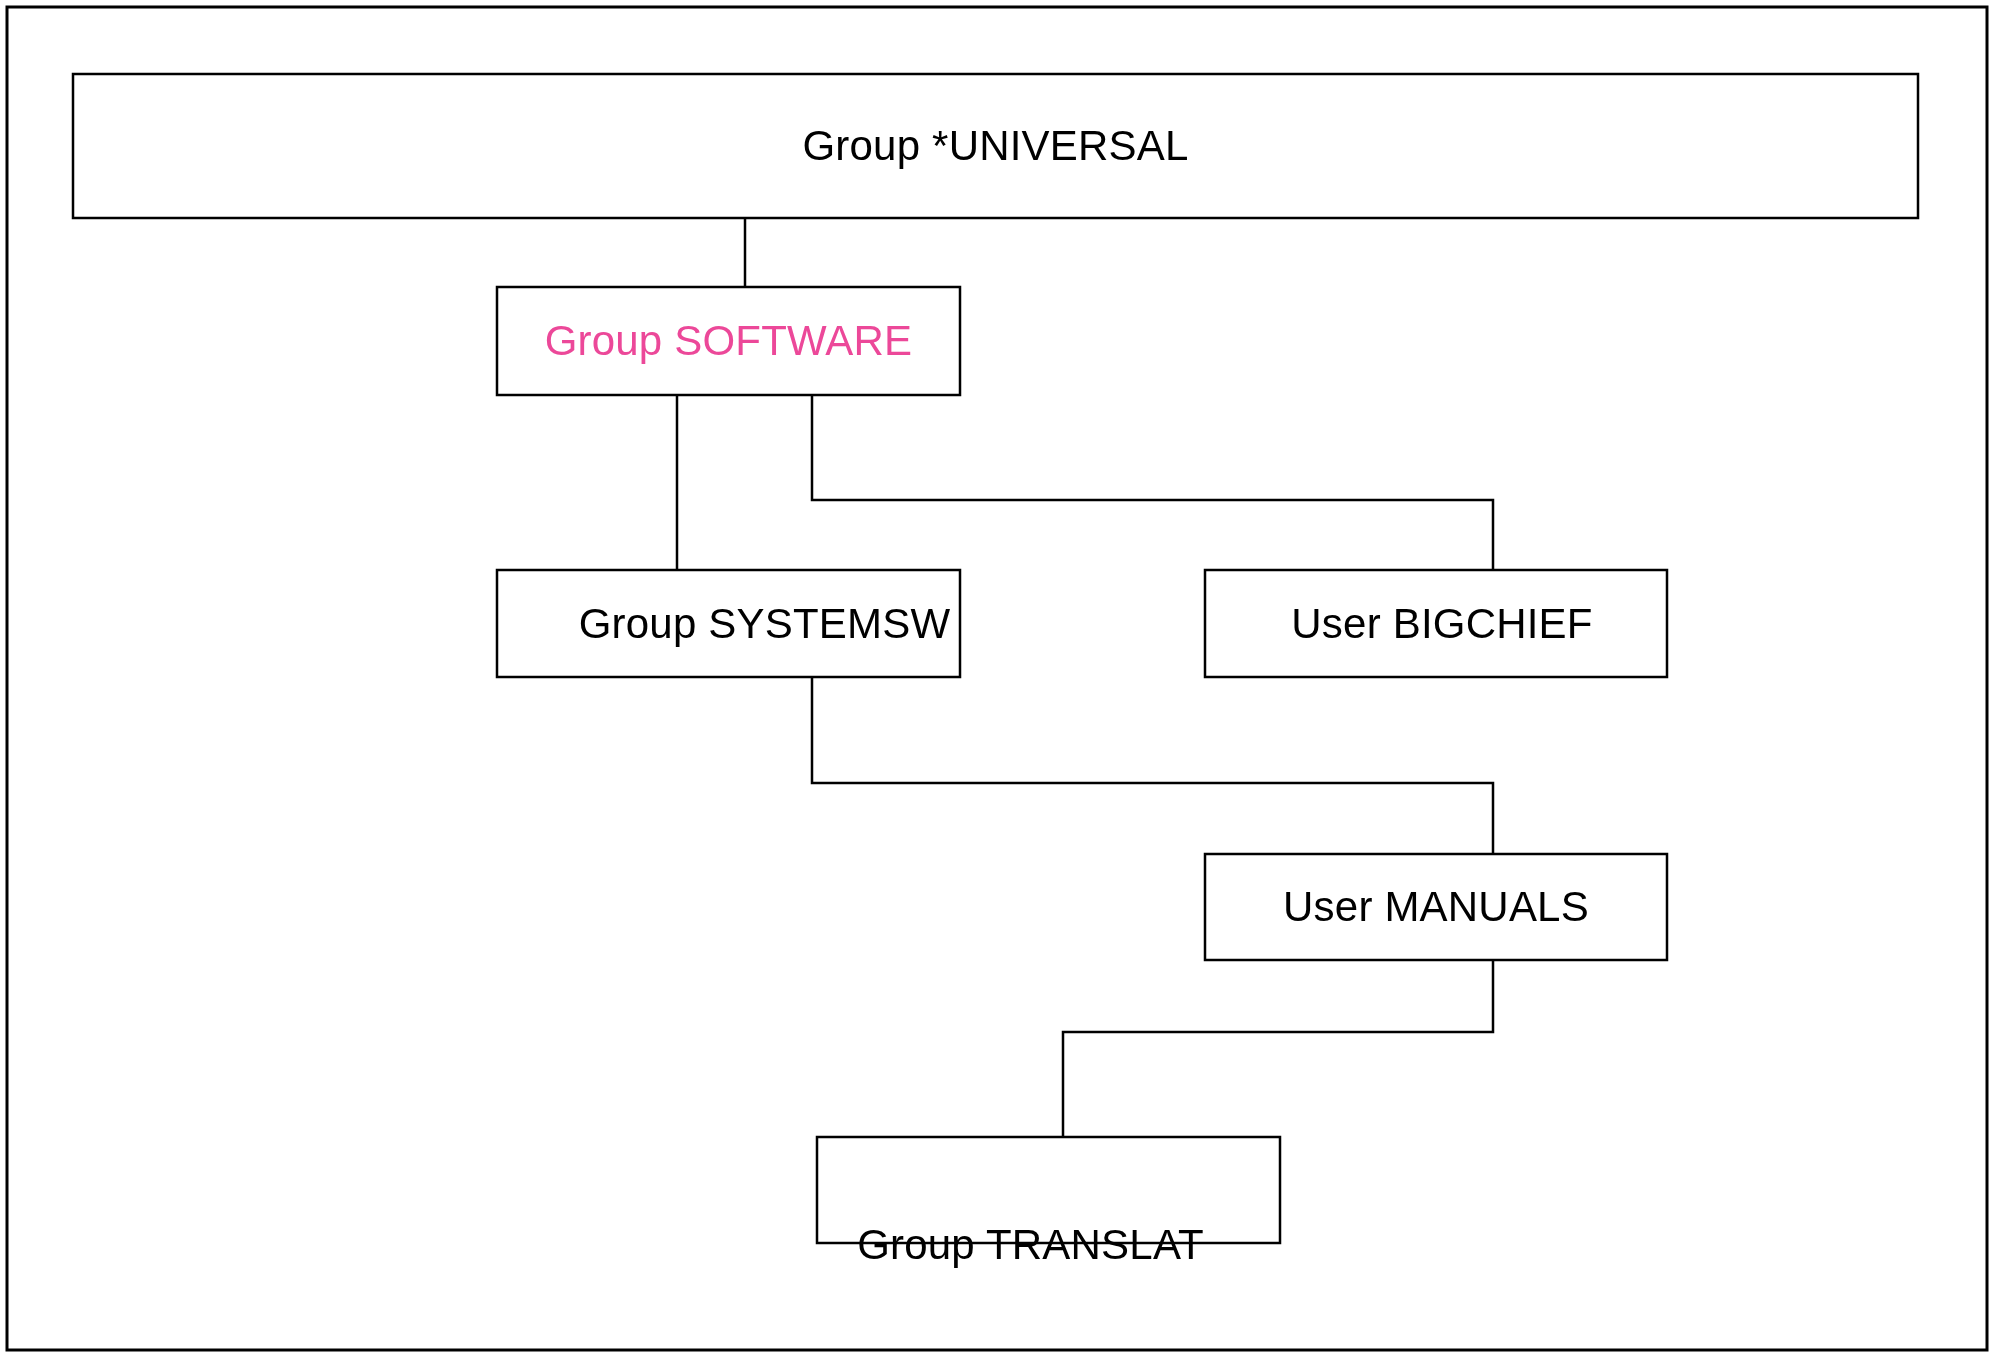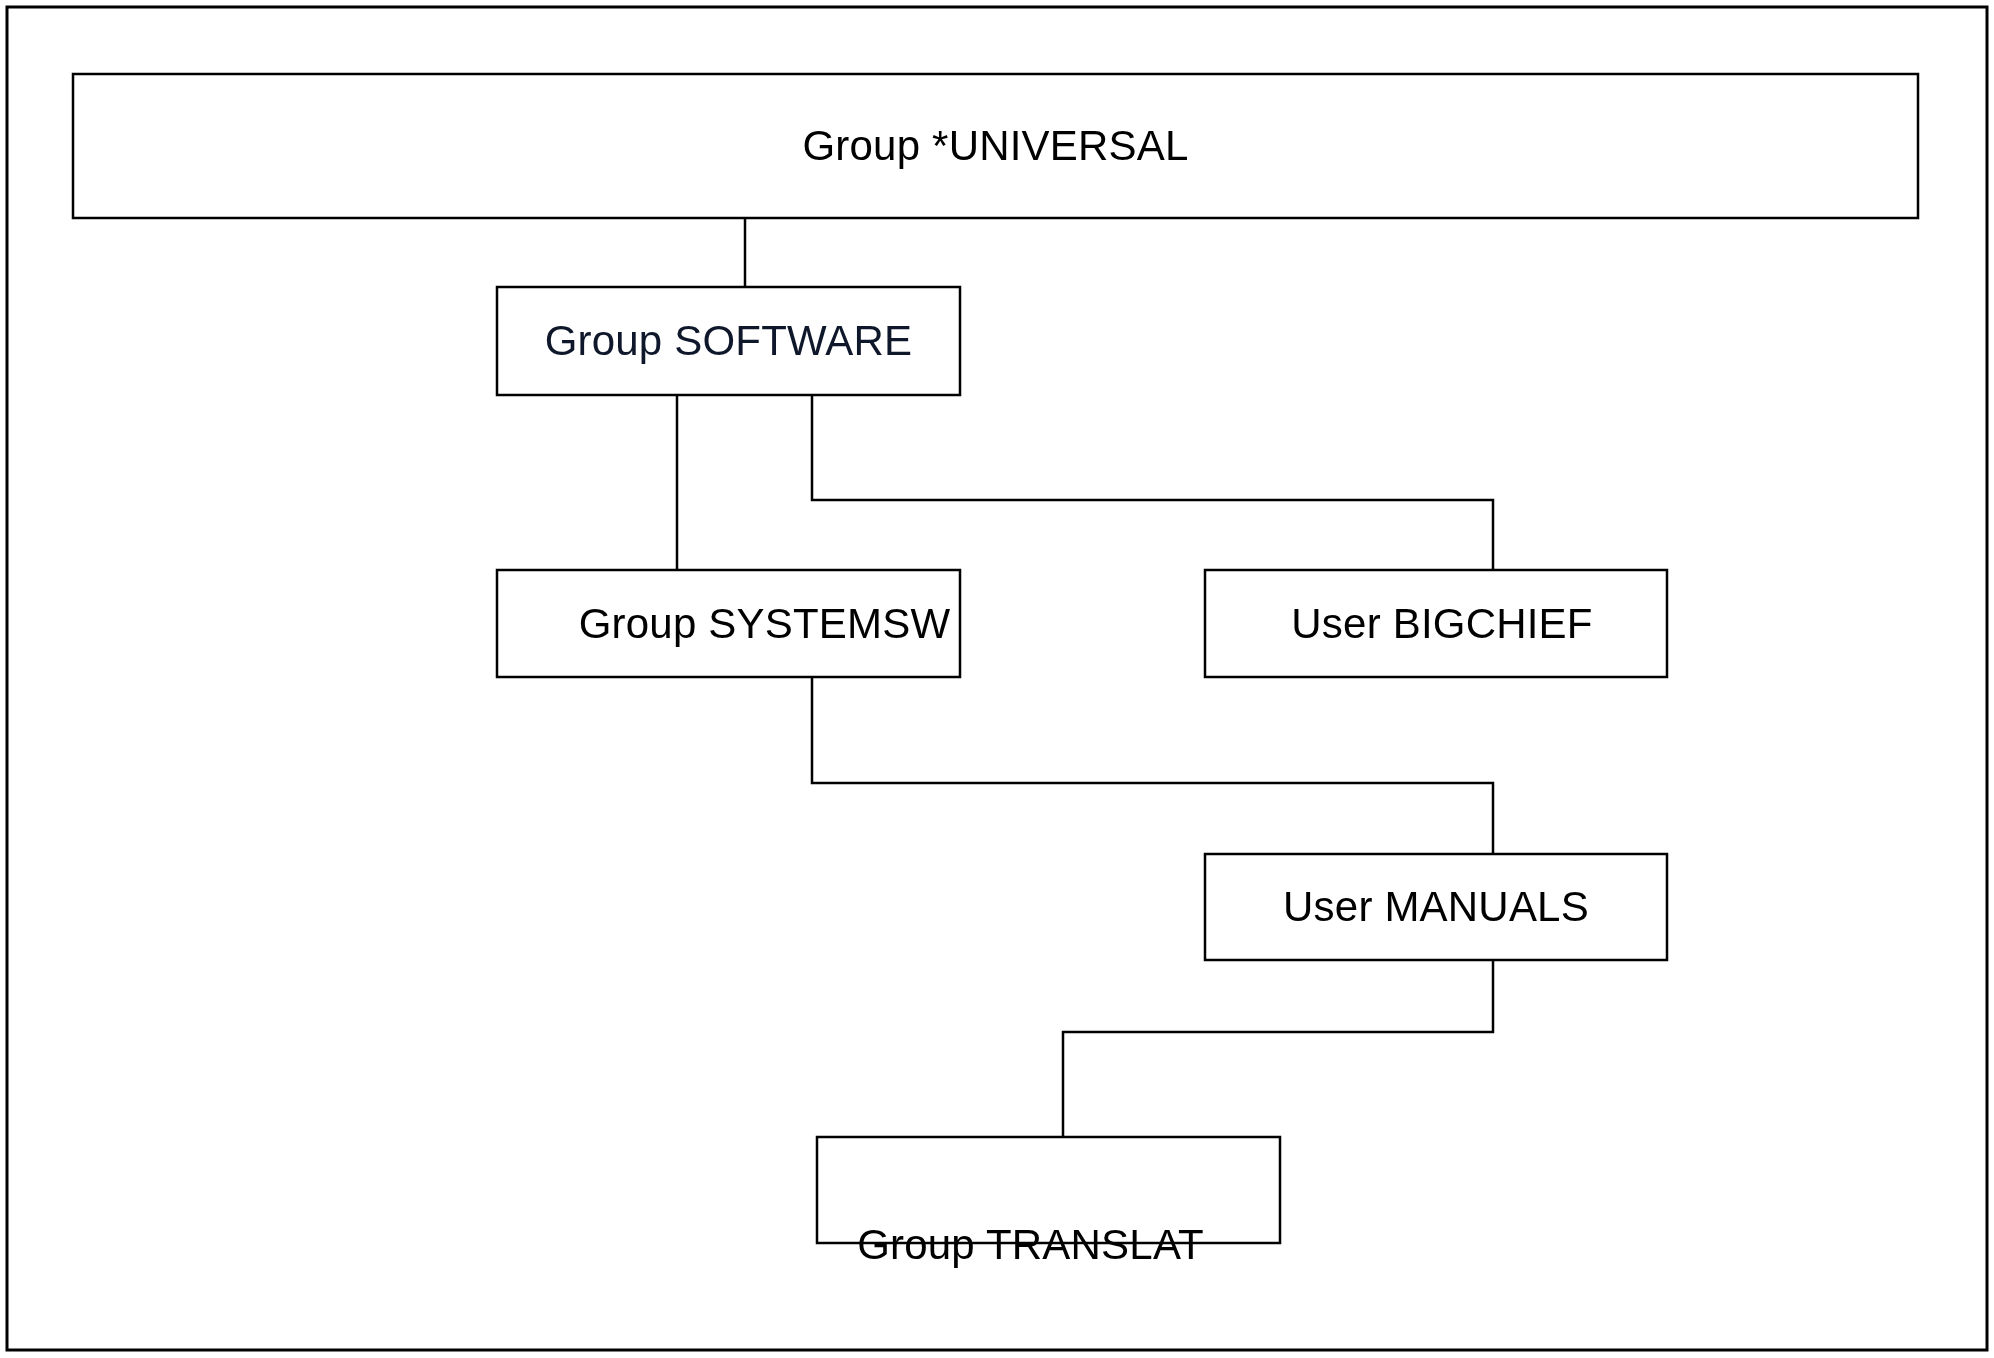--- a/index.html
+++ b/index.html
@@ -64,21 +64,21 @@
         <rect x="497" y="570" width="463" height="107" fill="#ffffff" stroke="#000000" stroke-width="2.5"></rect>
         <rect x="1205" y="570" width="462" height="107" fill="#ffffff" stroke="#000000" stroke-width="2.5"></rect>
         <rect x="1205" y="854" width="462" height="106" fill="#ffffff" stroke="#000000" stroke-width="2.5"></rect>
         <rect x="817" y="1137" width="463" height="106" fill="#ffffff" stroke="#000000" stroke-width="2.5"></rect>
       </g>
   </svg>
 
   <div id="label-layer">
       <div class="node-label" style="left: 73px; top: 74px; width: 1845px; height: 144px; color: rgb(0, 0, 0); text-align: right;">Group *UNIVERSAL</div>
       <div class="node-hit" style="left: 73px; top: 74px; width: 1845px; height: 144px;"></div>
-      <div class="node-label" style="left: 497px; top: 287px; width: 463px; height: 108px; color: #0f172a;">Group SOFTWARE</div>
+      <div class="node-label" style="left: 497px; top: 287px; width: 463px; height: 108px; color: #ec4899;">Group SOFTWARE</div>
       <div class="node-hit" style="left: 497px; top: 287px; width: 463px; height: 108px;"></div>
       <div class="node-label" style="left: 497px; top: 570px; width: 463px; height: 107px; color: rgb(0, 0, 0); margin-left: 36px;">Group SYSTEMSW</div>
       <div class="node-hit" style="left: 497px; top: 570px; width: 463px; height: 107px;"></div>
       <div class="node-label" style="left: 1205px; top: 570px; width: 474px; height: 107px; color: rgb(0, 0, 0);">User BIGCHIEF</div>
       <div class="node-hit" style="left: 1205px; top: 570px; width: 462px; height: 107px;"></div>
       <div class="node-label" style="left: 1205px; top: 854px; width: 462px; height: 106px; color: rgb(0, 0, 0);">User MANUALS</div>
       <div class="node-hit" style="left: 1205px; top: 854px; width: 462px; height: 106px;"></div>
       <div class="node-label" style="left: 817px; top: 1192px; width: 427px; height: 106px; color: rgb(0, 0, 0);">Group TRANSLAT</div>
       <div class="node-hit" style="left: 817px; top: 1137px; width: 463px; height: 106px;"></div>
     </div>

